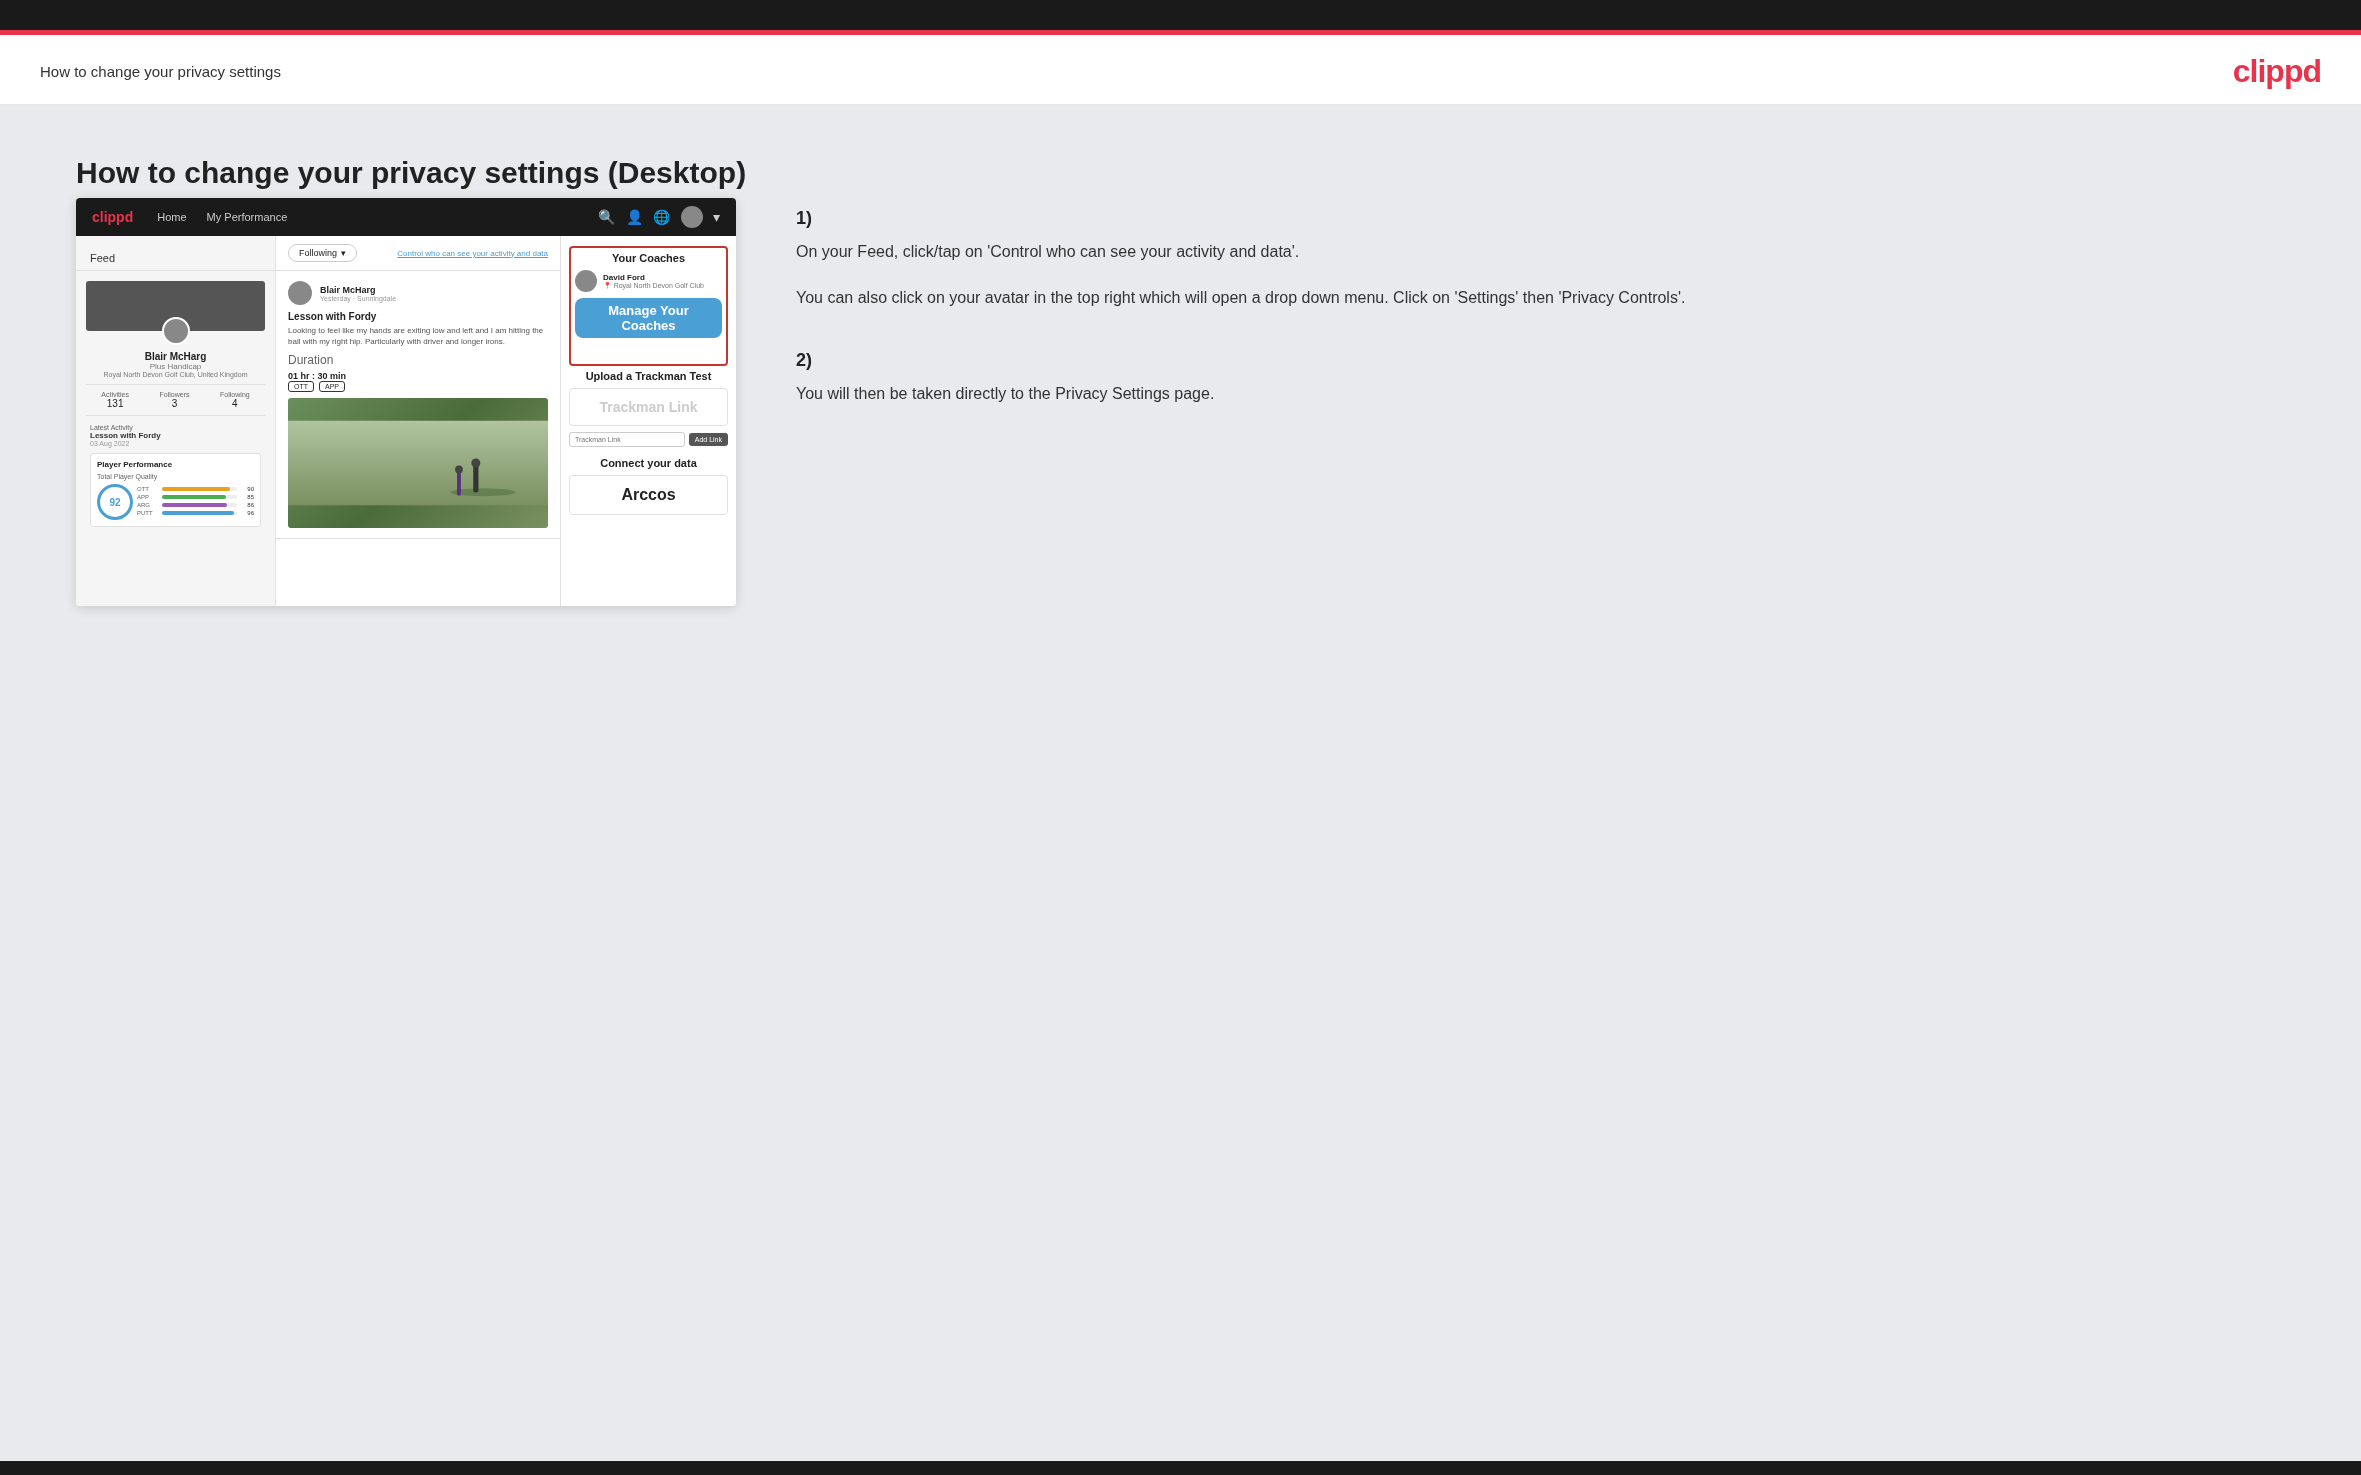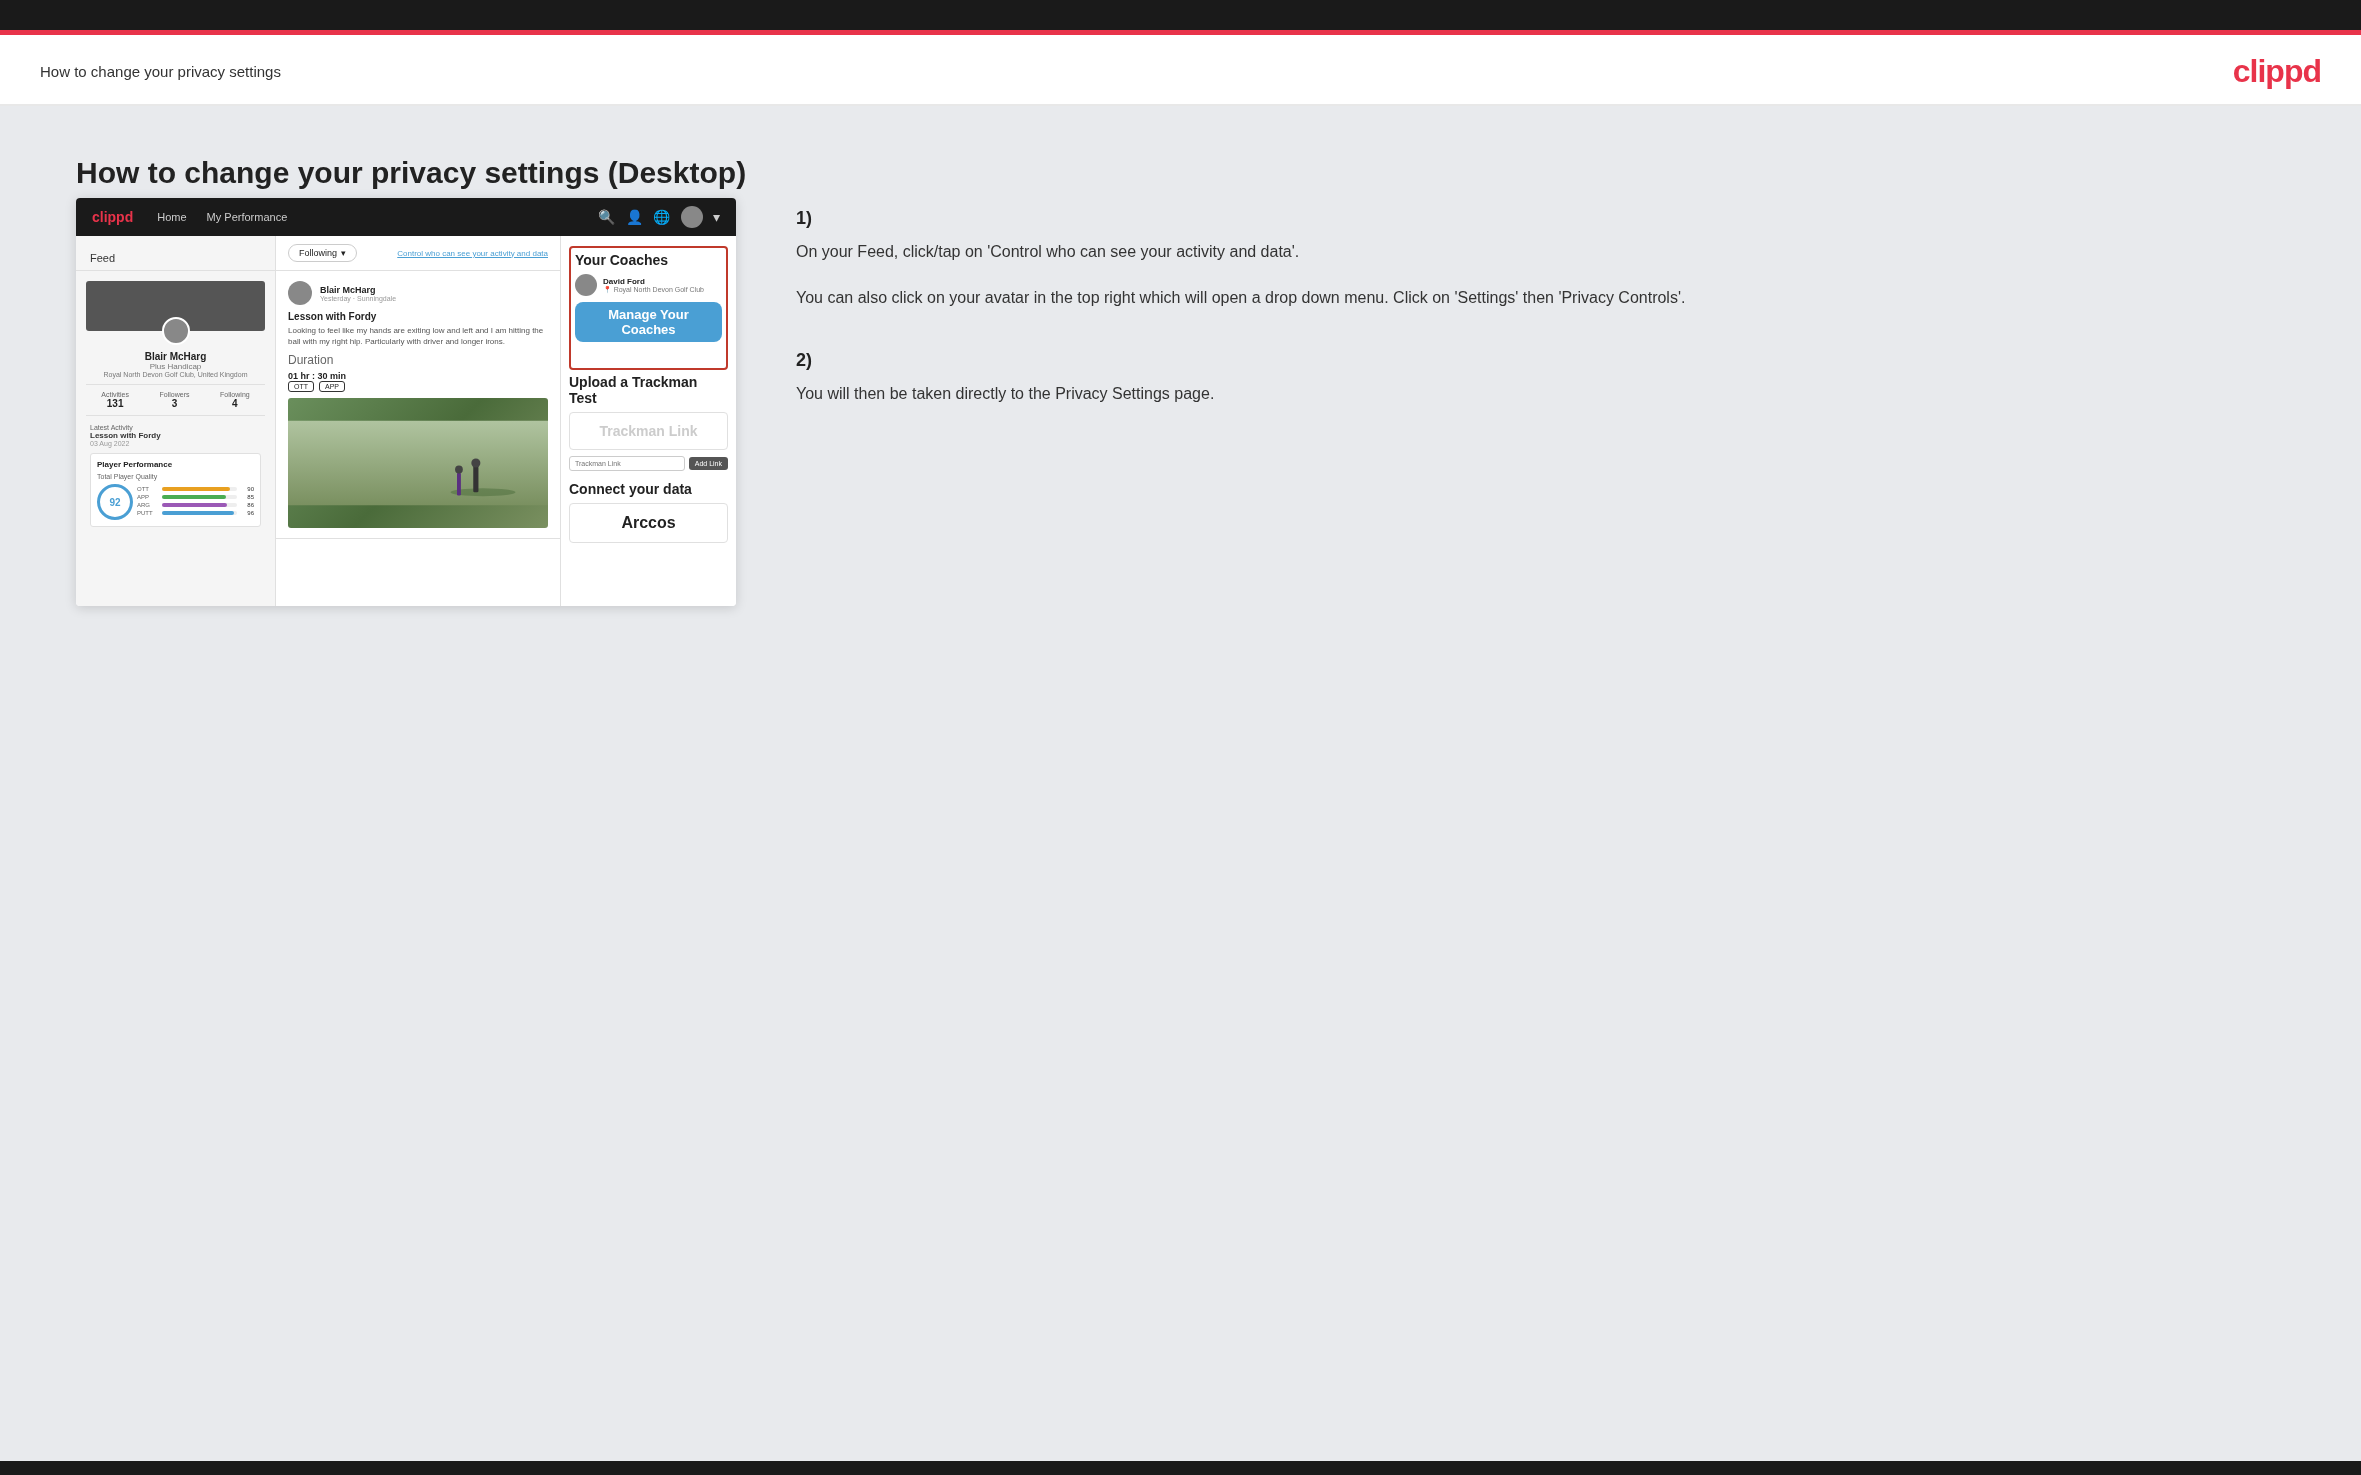--- a/index.html
+++ b/index.html
@@ -175,21 +175,21 @@
     .app-stats {
       display: flex;
       justify-content: space-around;
       margin-bottom: 8px;
       border-top: 1px solid #e0e0e0;
       border-bottom: 1px solid #e0e0e0;
       padding: 6px 0;
     }
     .app-stat-item { text-align: center; }
     .app-stat-label { font-size: 7px; color: #666; }
-    .app-stat-value { font-size: 10px; font-weight: bold; }
+    .app-stat-value { font-size: 10px; font-weight: normal; }
     .app-latest-activity { padding: 0 4px; margin-bottom: 6px; }
     .app-latest-label { font-size: 7px; color: #666; }
     .app-latest-name { font-size: 8px; font-weight: bold; color: #333; }
     .app-latest-date { font-size: 7px; color: #999; }
 
     .app-player-perf {
       background: #fff;
       border: 1px solid #e0e0e0;
       border-radius: 3px;
       padding: 6px;
@@ -284,21 +284,21 @@
     
     .app-right-sidebar {
       width: 175px;
       flex-shrink: 0;
       background: #fff;
       padding: 10px 8px;
       overflow-y: auto;
     }
 
     .app-coaches-section { margin-bottom: 12px; }
-    .app-section-title { font-size: 14px; font-weight: bold; margin-bottom: 6px; }
+    .app-section-title { font-size: 11px; font-weight: bold; margin-bottom: 6px; text-align: center; }
     .app-coach-item {
       display: flex;
       align-items: center;
       gap: 6px;
       margin-bottom: 6px;
     }
     .app-coach-avatar {
       width: 22px; height: 22px;
       border-radius: 50%;
       background: #888;

